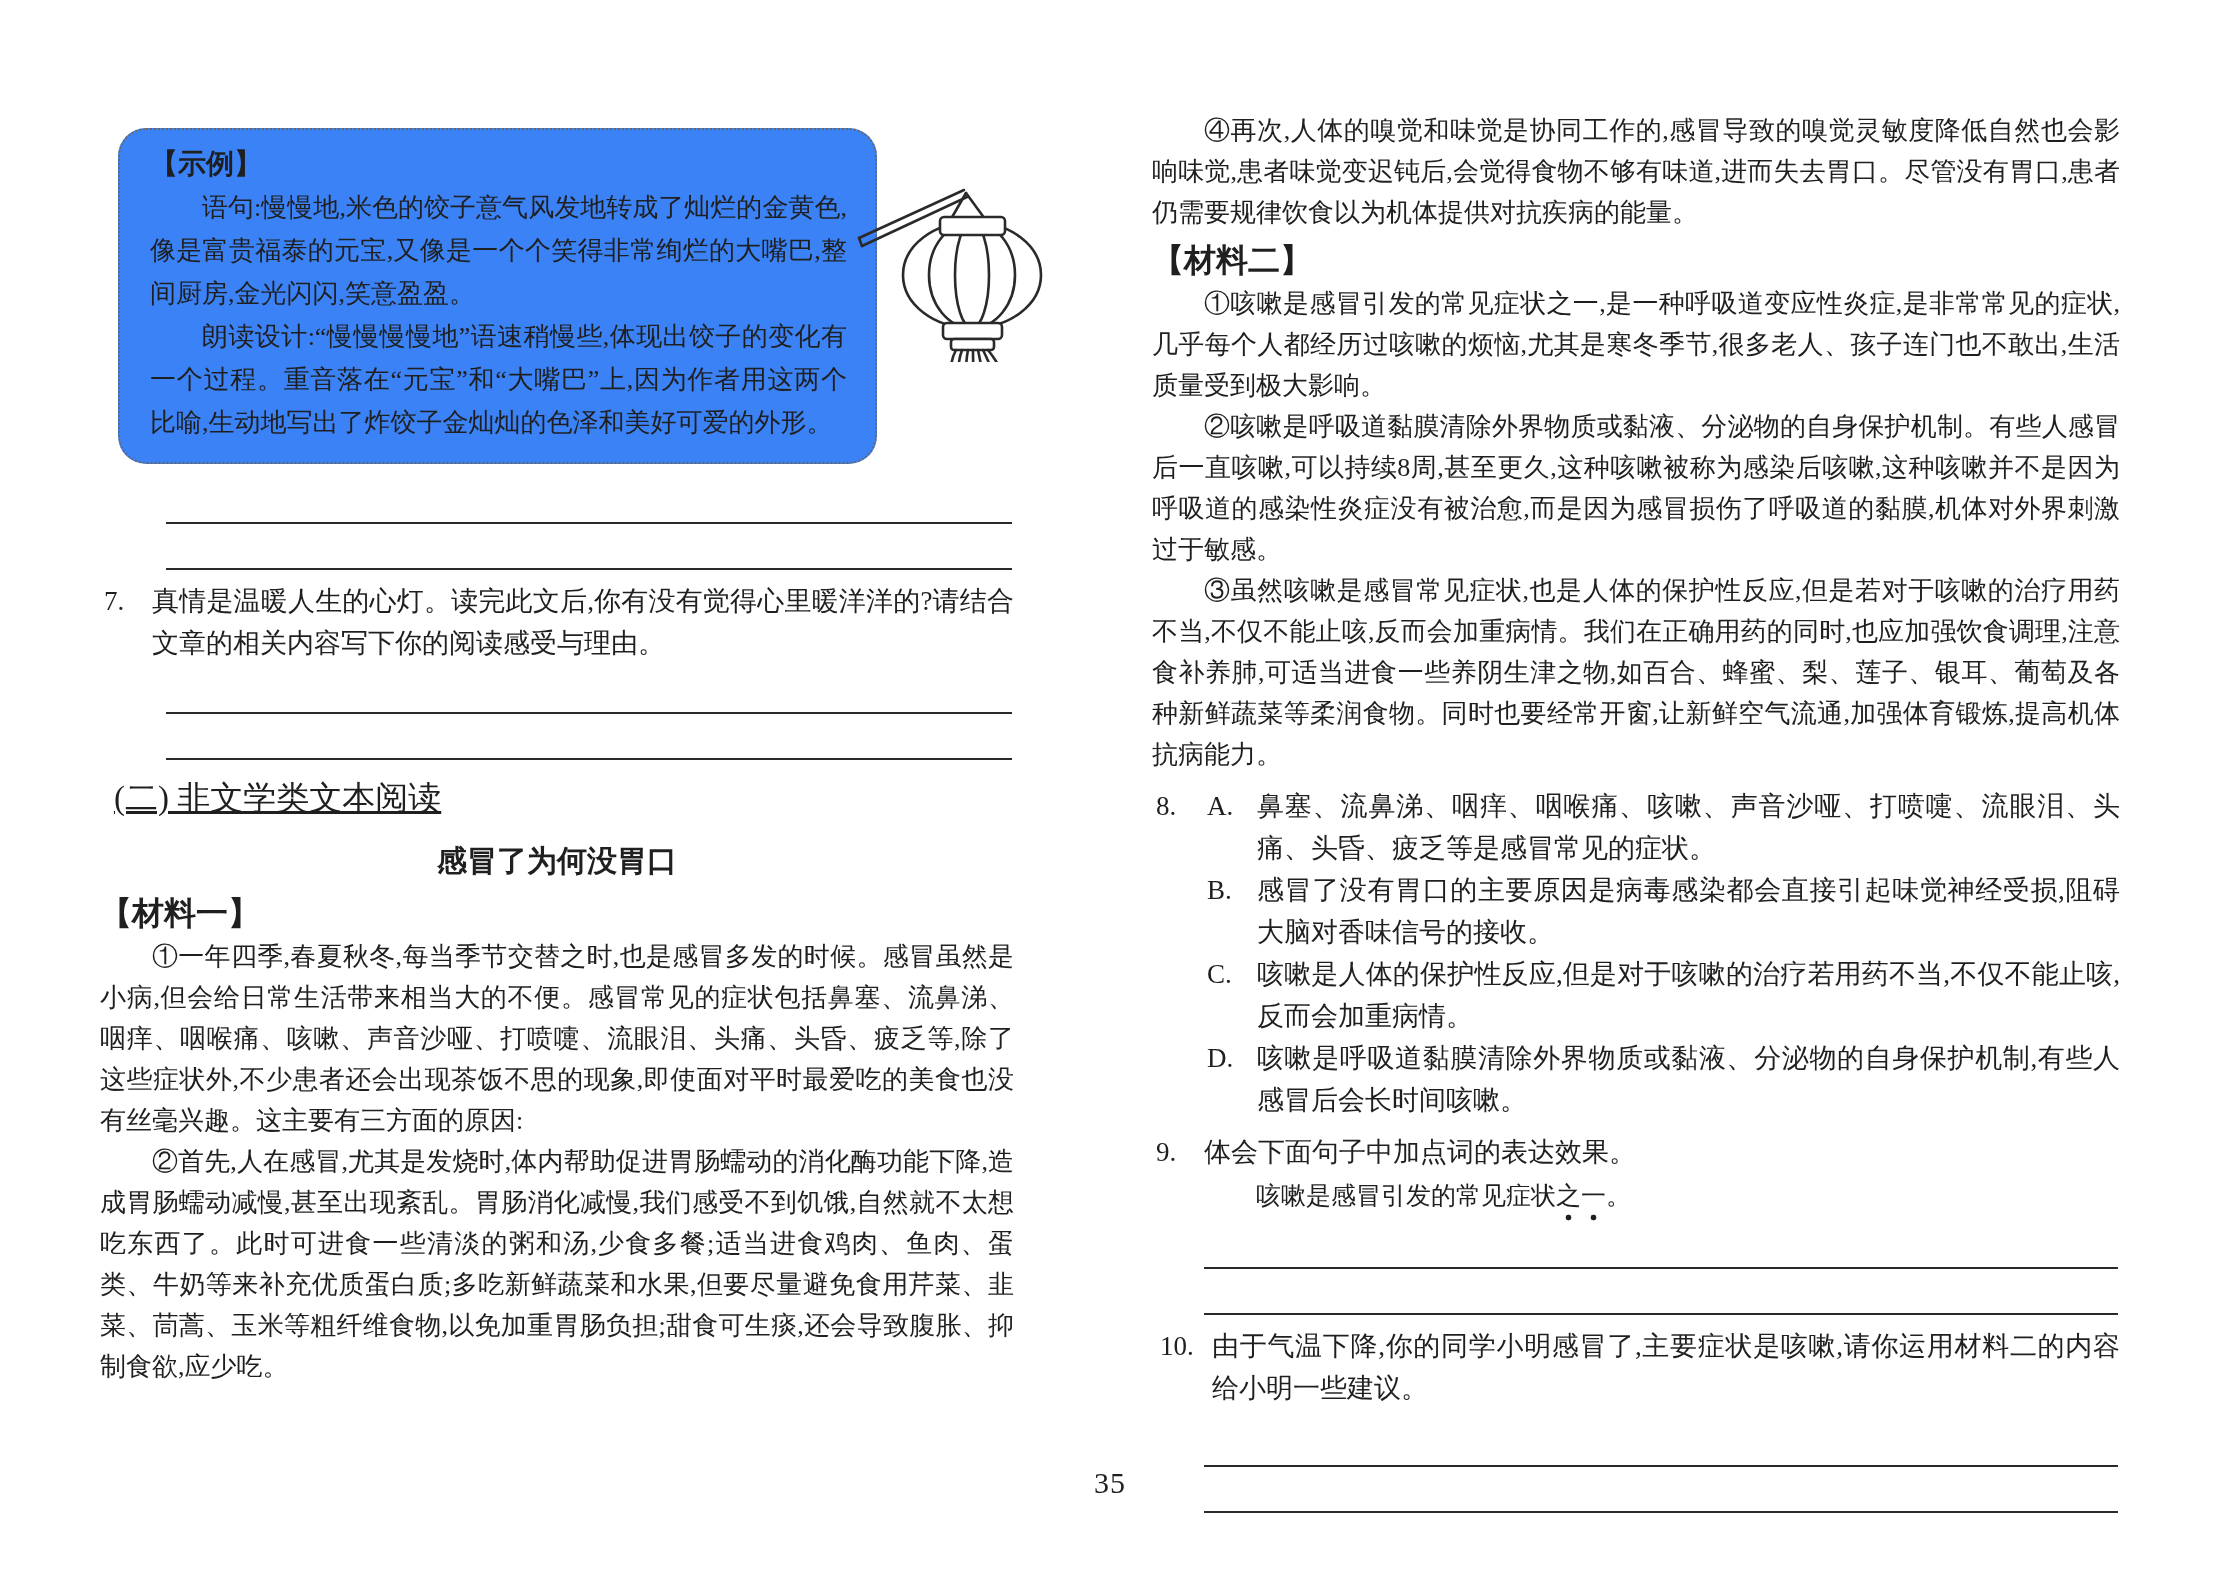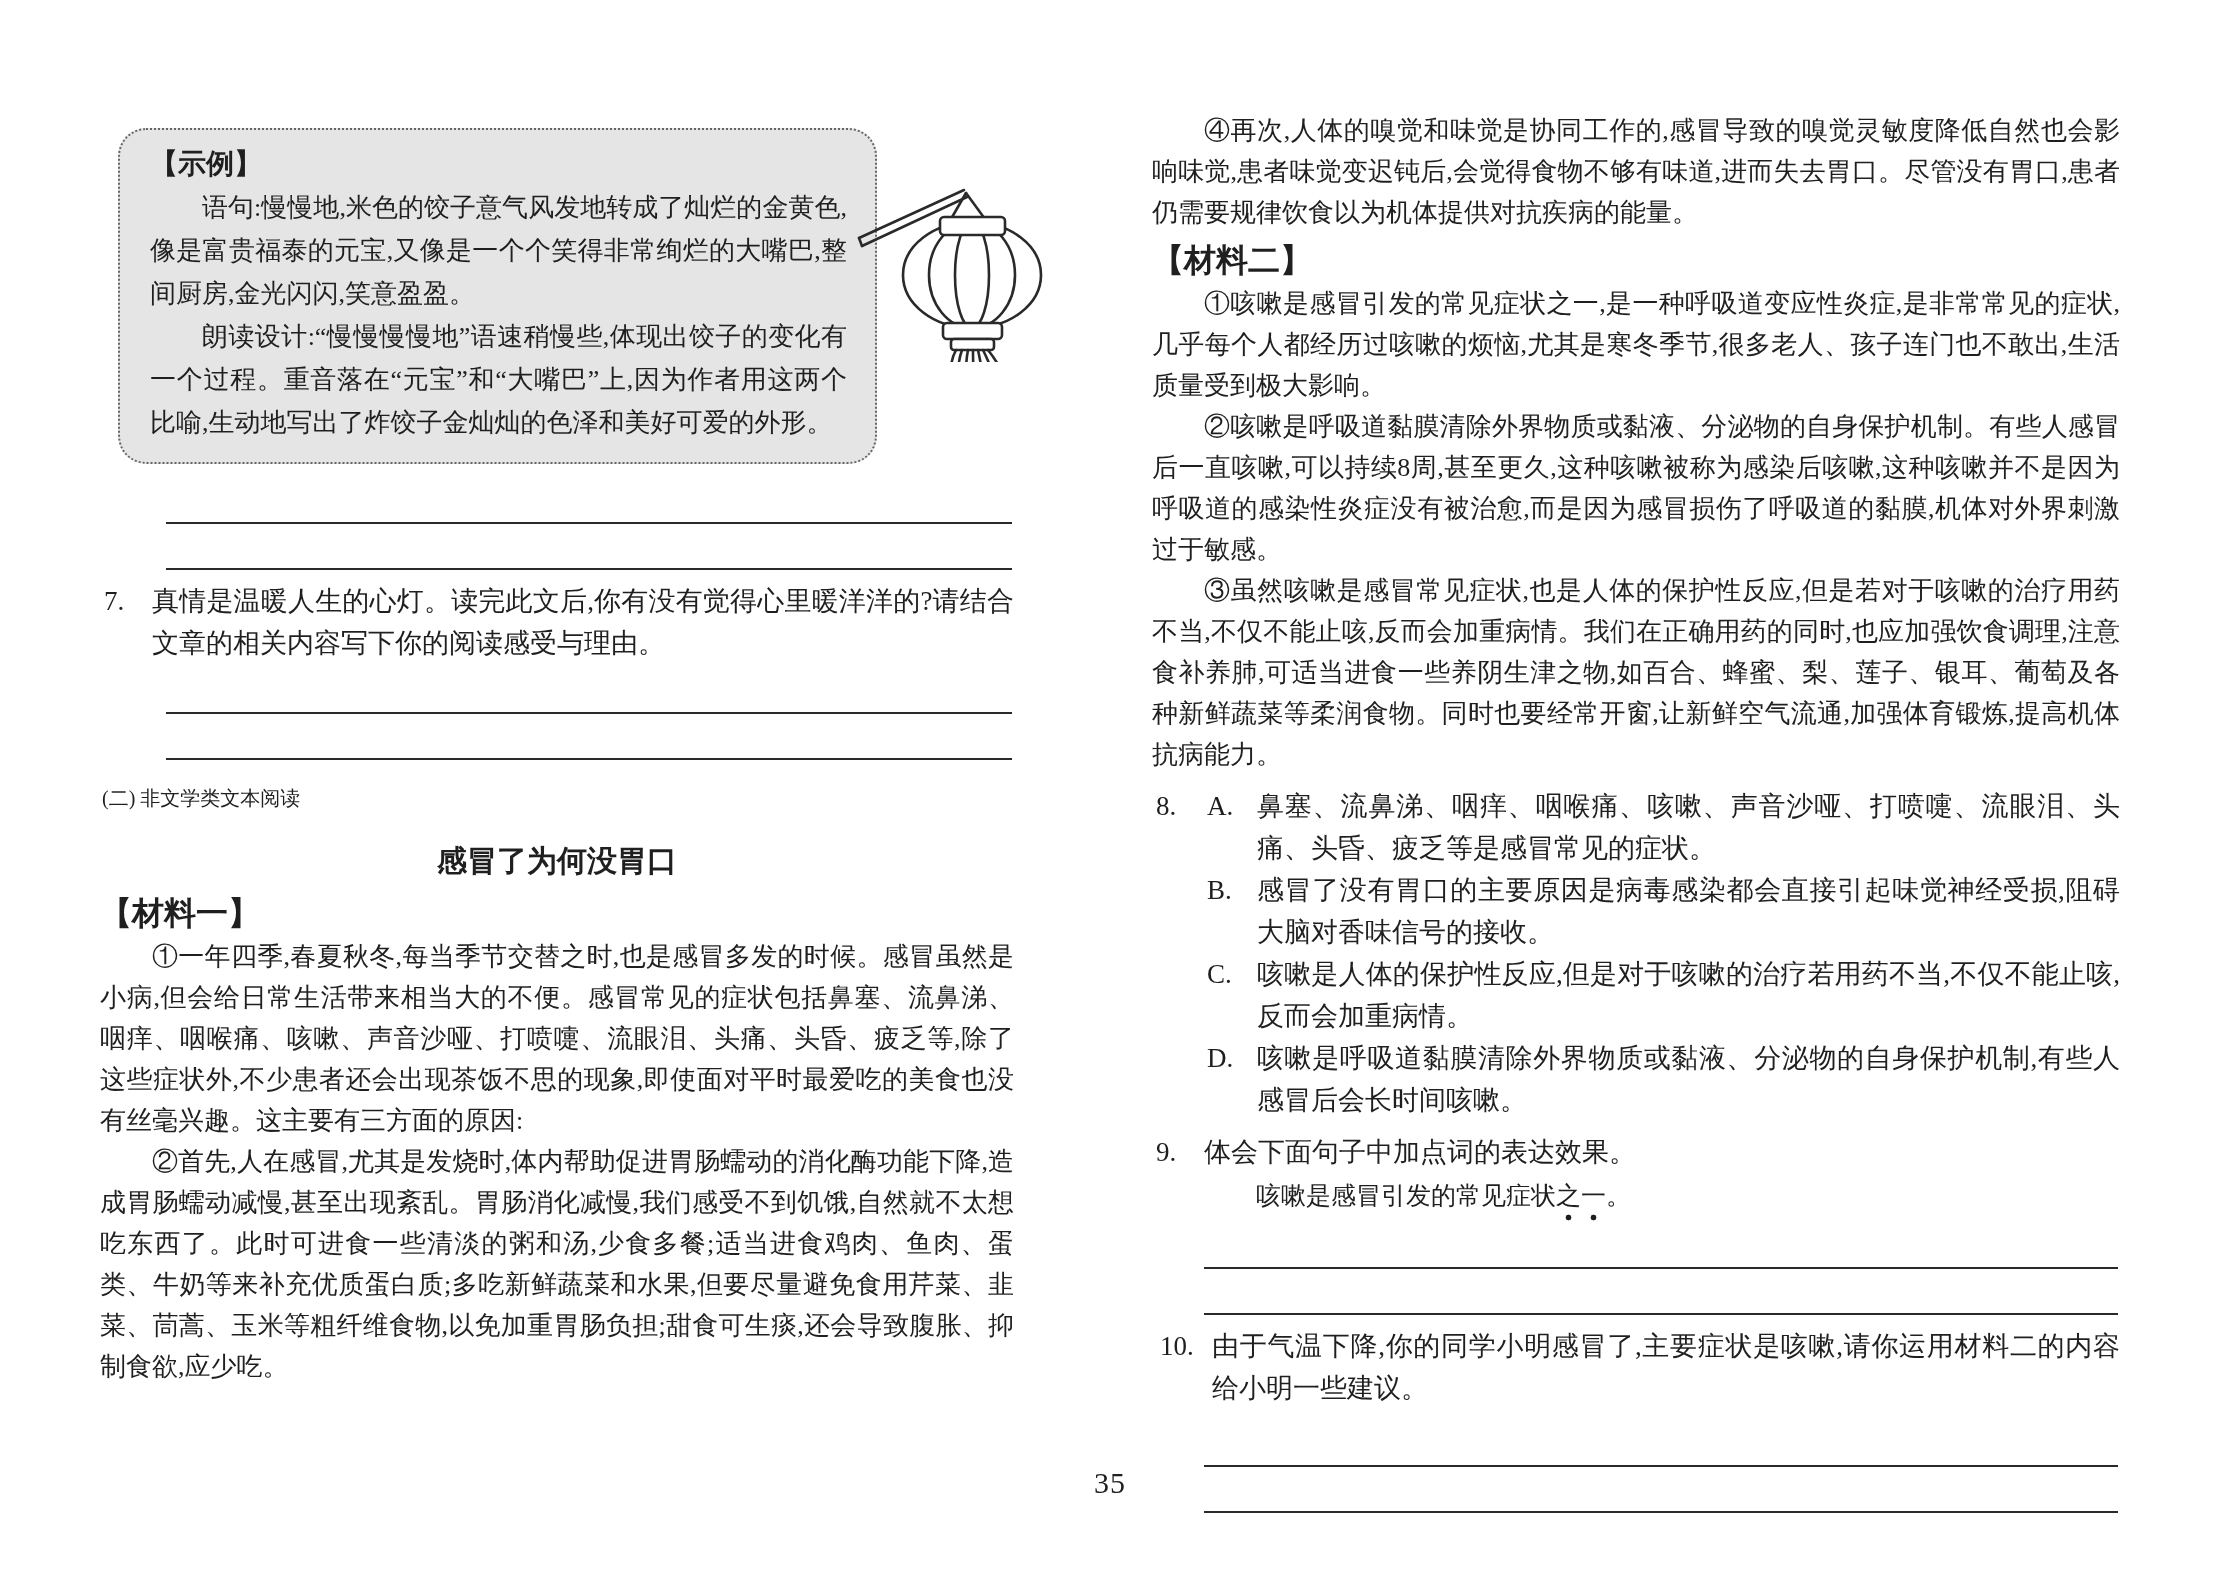--- a/index.html
+++ b/index.html
@@ -10,21 +10,21 @@
   }
   .col{position:absolute; top:0;}
   .col-left{left:100px;  top:108px; width:914px;}
   .col-right{left:1152px; top:96px;  width:968px;}
 
   
   .example-box{
     position:relative; margin:20px 137px 0 18px;
     border:2px dotted #666; border-radius:28px;
     padding:12px 28px 18px 30px; min-height:270px;
-    background:#e5e5e5;
+    background:#3b82f6;
   }
   .box-header{
     font-family:"Liberation Sans","DejaVu Sans",sans-serif;
     font-weight:bold; font-size:28px; line-height:44px;
   }
   .kai{font-size:26px; line-height:41px; text-align:justify;}
   .example-box .kai{font-size:26px; line-height:43px; margin:0; text-indent:2em;}
 
   
   .lantern{position:absolute; left:752px; top:54px; z-index:3;}
@@ -39,21 +39,21 @@
   .aline{height:44px; border-bottom:2px solid #2a2a2a;}
 
   
   .question{
     position:relative; margin:10px 0 0 4px; padding-left:48px;
     font-size:27px; line-height:42px; text-align:justify;
   }
   .question .qnum{position:absolute; left:0; top:0;}
   .question.q10{margin-left:8px; padding-left:52px;}
 
-  .section-label{font-size:20px; line-height:44px; margin:16px 0 0 2px;}
+  .section-label{font-size:33px; line-height:44px; margin:16px 0 0 14px;text-decoration:underline;}
   .passage-title{
     font-family:"Liberation Sans","DejaVu Sans",sans-serif;
     font-weight:bold; font-size:30px; text-align:center;
     margin:18px 0 6px 0; line-height:46px;
   }
   .mat-header{
     font-family:"Liberation Sans","DejaVu Sans",sans-serif;
     font-weight:bold; font-size:32px; line-height:46px; margin-top:4px;
   }
   p.passage{margin:0; text-indent:2em;}

